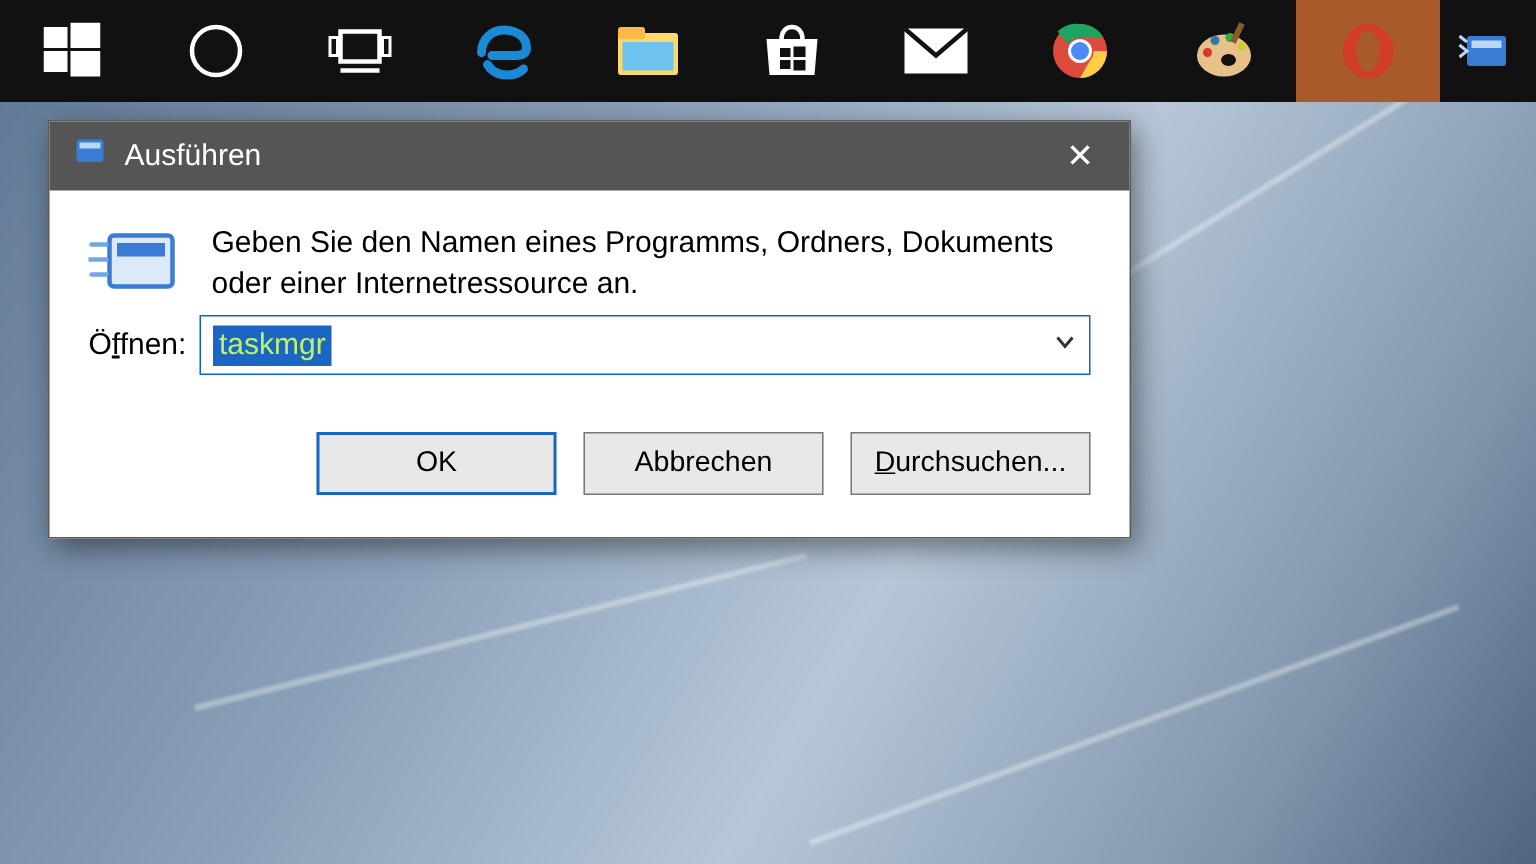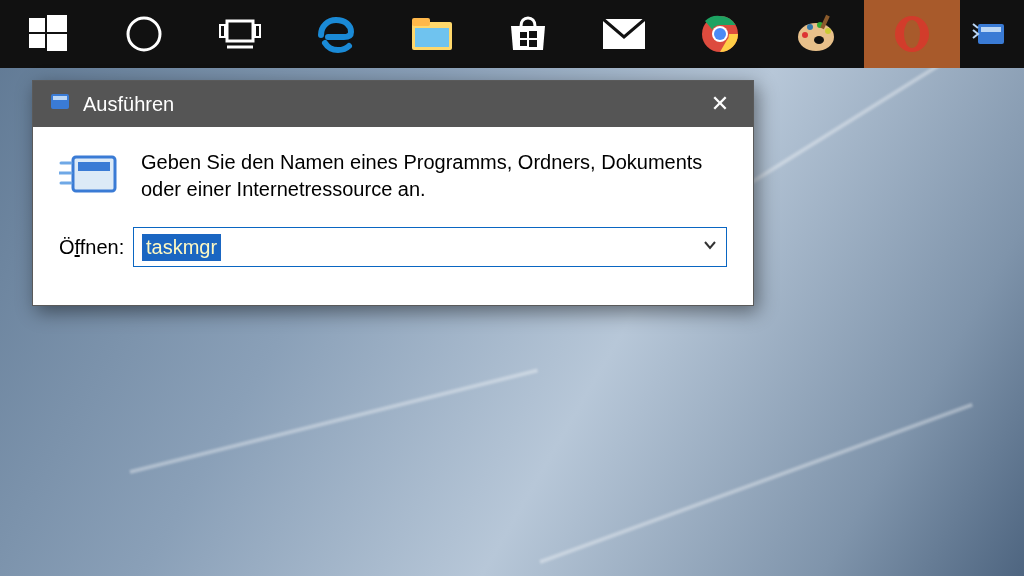--- a/index.html
+++ b/index.html
@@ -39,31 +39,31 @@
     padding:0 10px 0 14px; font-size:20px;
   }
   .titlebar .run-ico { margin-right:12px; }
   .titlebar .spacer { flex:1; }
   .close-x {
     width:46px; height:46px; display:flex; align-items:center; justify-content:center;
     font-size:22px; color:#fff; cursor:default;
   }
 
   .body-area { padding:22px 26px 8px 26px; }
-  .desc-row { display:flex; align-items:flex-start; gap:22px; margin-bottom:22px;}
+  .desc-row { display:flex; align-items:flex-start; gap:22px; margin-bottom:4px;}
   .desc-text { font-size:20px; line-height:1.35; color:#000; }
   .open-row { display:flex; align-items:center; margin-bottom:30px;}
   .open-label { font-size:20px; color:#000; min-width:74px;}
   .open-label .ul { text-decoration: underline; }
   .combo {
     flex:1; height:40px; border:1px solid #0a66c2; display:flex; align-items:center;
     padding:0 8px 0 8px; background:#fff; position:relative;
   }
   .combo .sel {
-    background:#1a66c2; color:#fef9c3; padding:2px 4px; font-size:20px;
+    background:#1a66c2; color:#bef264; padding:2px 4px; font-size:20px;
   }
   .combo .chev { margin-left:auto; color:#333; }
 
   .btn-row {
     display:flex; justify-content:flex-end; gap:18px;
     padding:0 26px 28px 26px;
   }
   .btn {
     min-width:160px; height:42px; border:1px solid #777; background:#e8e8e8;
     font-size:19px; display:flex; align-items:center; justify-content:center;
@@ -216,13 +216,24 @@
         <span class="sel">taskmgr</span>
         <span class="chev">
           <svg width="16" height="16" viewBox="0 0 16 16">
               <polyline points="3,5 8,11 13,5" fill="none" stroke="#333" stroke-width="2"></polyline>
             </svg>
         </span>
       </div>
     </div>
   </div>
 
+  <div class="btn-row">
+    <div class="btn default">
+      <span>OK</span>
+    </div>
+    <div class="btn">
+      <span>Abbrechen</span>
+    </div>
+    <div class="btn">
+      <span><span></span><span class="ul">D</span><span>urchsuchen...</span></span>
+    </div>
+  </div>
 </div>
 
 </body></html>

